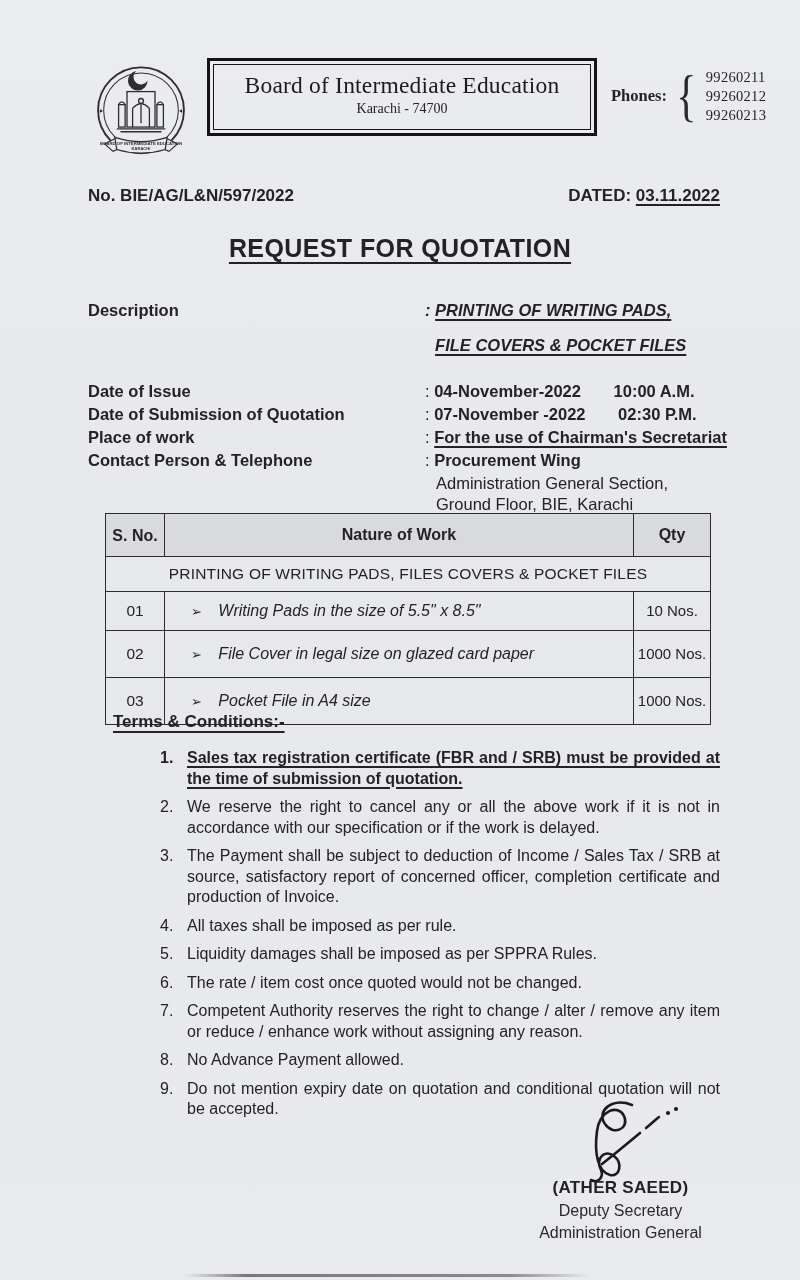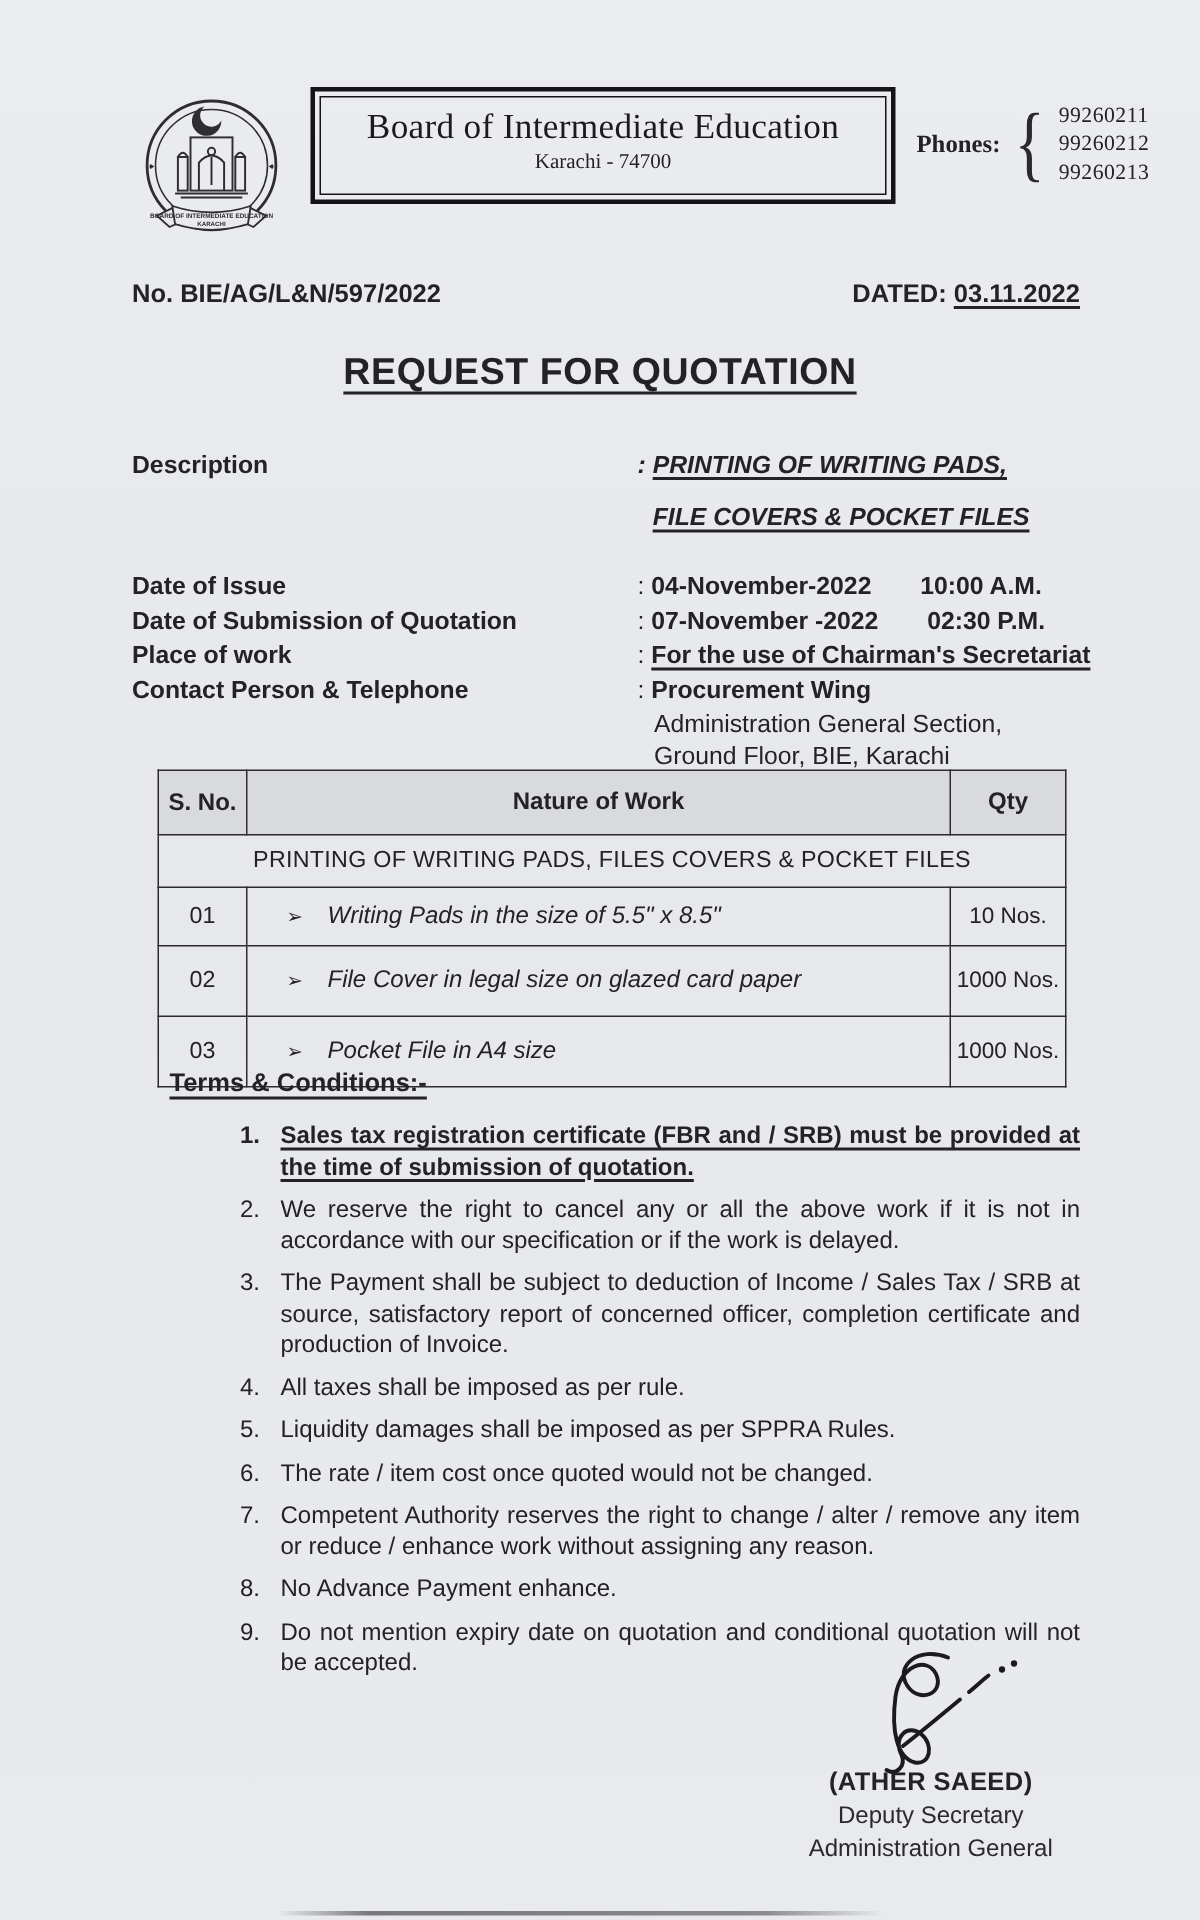--- a/index.html
+++ b/index.html
@@ -278,21 +278,21 @@
       <li>
         <span class="li-num">6.</span>
         <span class="li-txt">The rate / item cost once quoted would not be changed.</span>
       </li>
       <li>
         <span class="li-num">7.</span>
         <span class="li-txt">Competent Authority reserves the right to change / alter / remove any item or reduce / enhance work without assigning any reason.</span>
       </li>
       <li>
         <span class="li-num">8.</span>
-        <span class="li-txt">No Advance Payment enhance.</span>
+        <span class="li-txt">No Advance Payment allowed.</span>
       </li>
       <li>
         <span class="li-num">9.</span>
         <span class="li-txt">Do not mention expiry date on quotation and conditional quotation will not be accepted.</span>
       </li>
     </ol>
   </div>
 
   <div class="sig-block">
     <svg class="sig-svg" width="150" height="92" viewBox="0 0 150 92">

